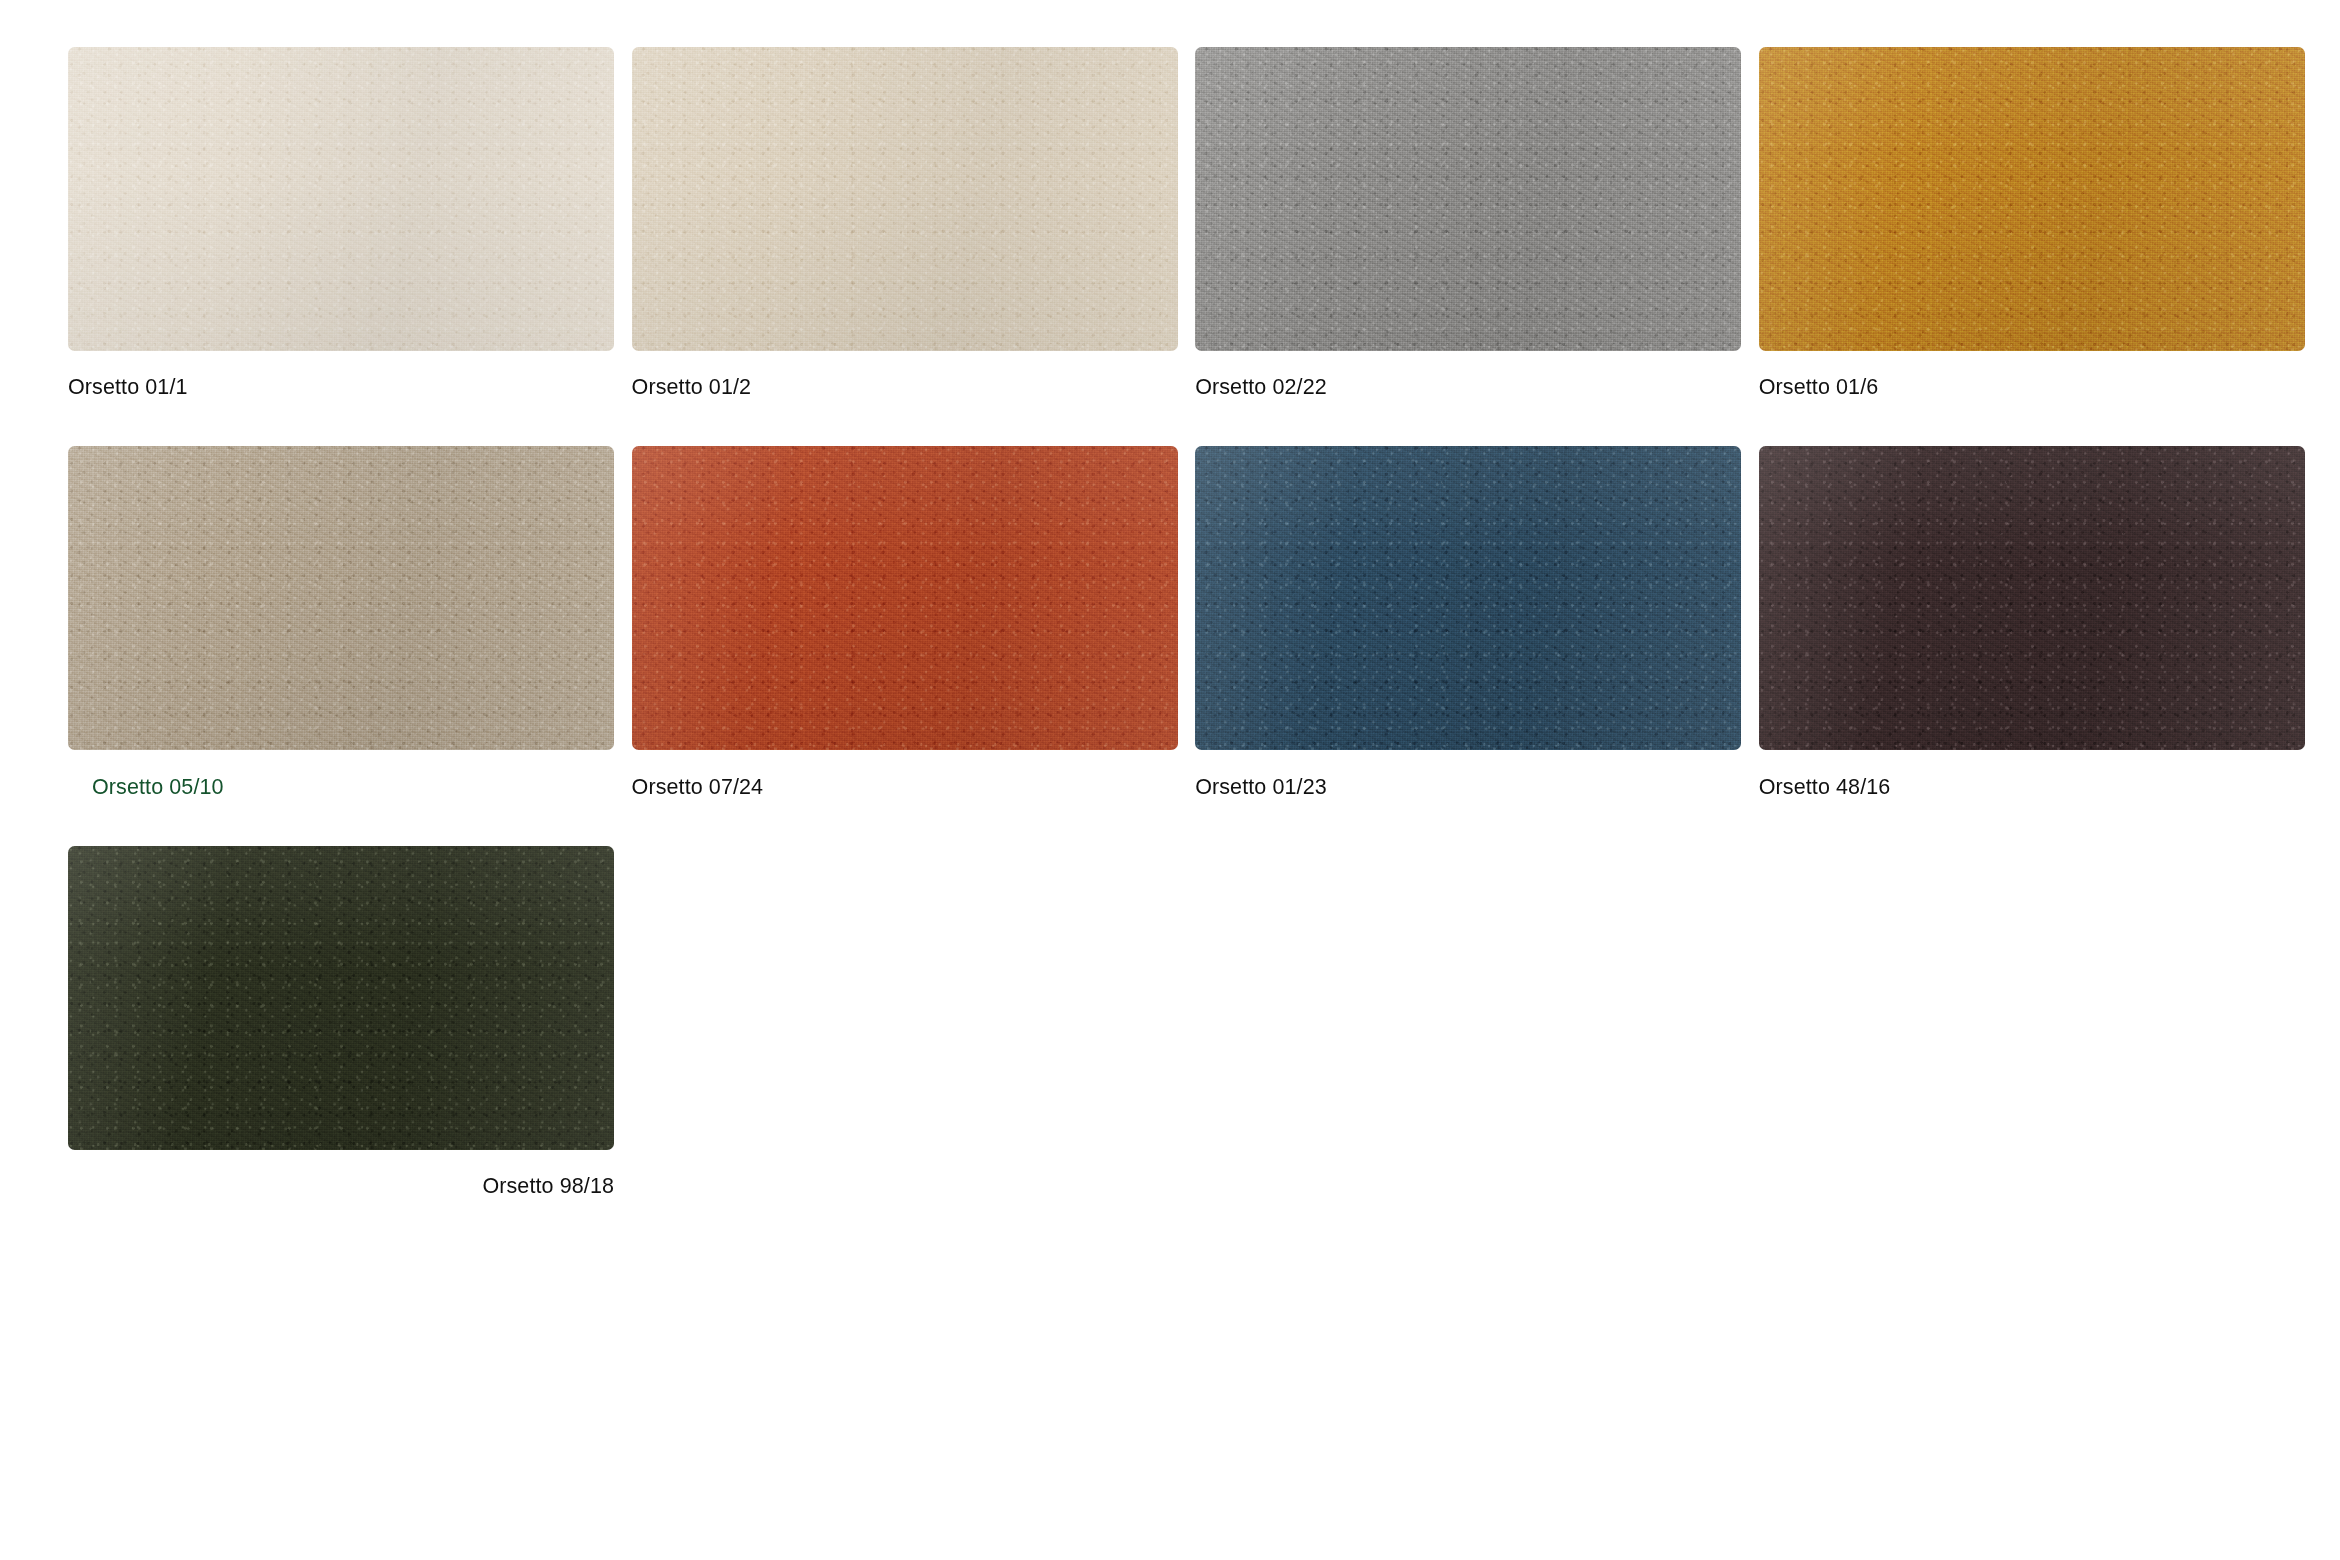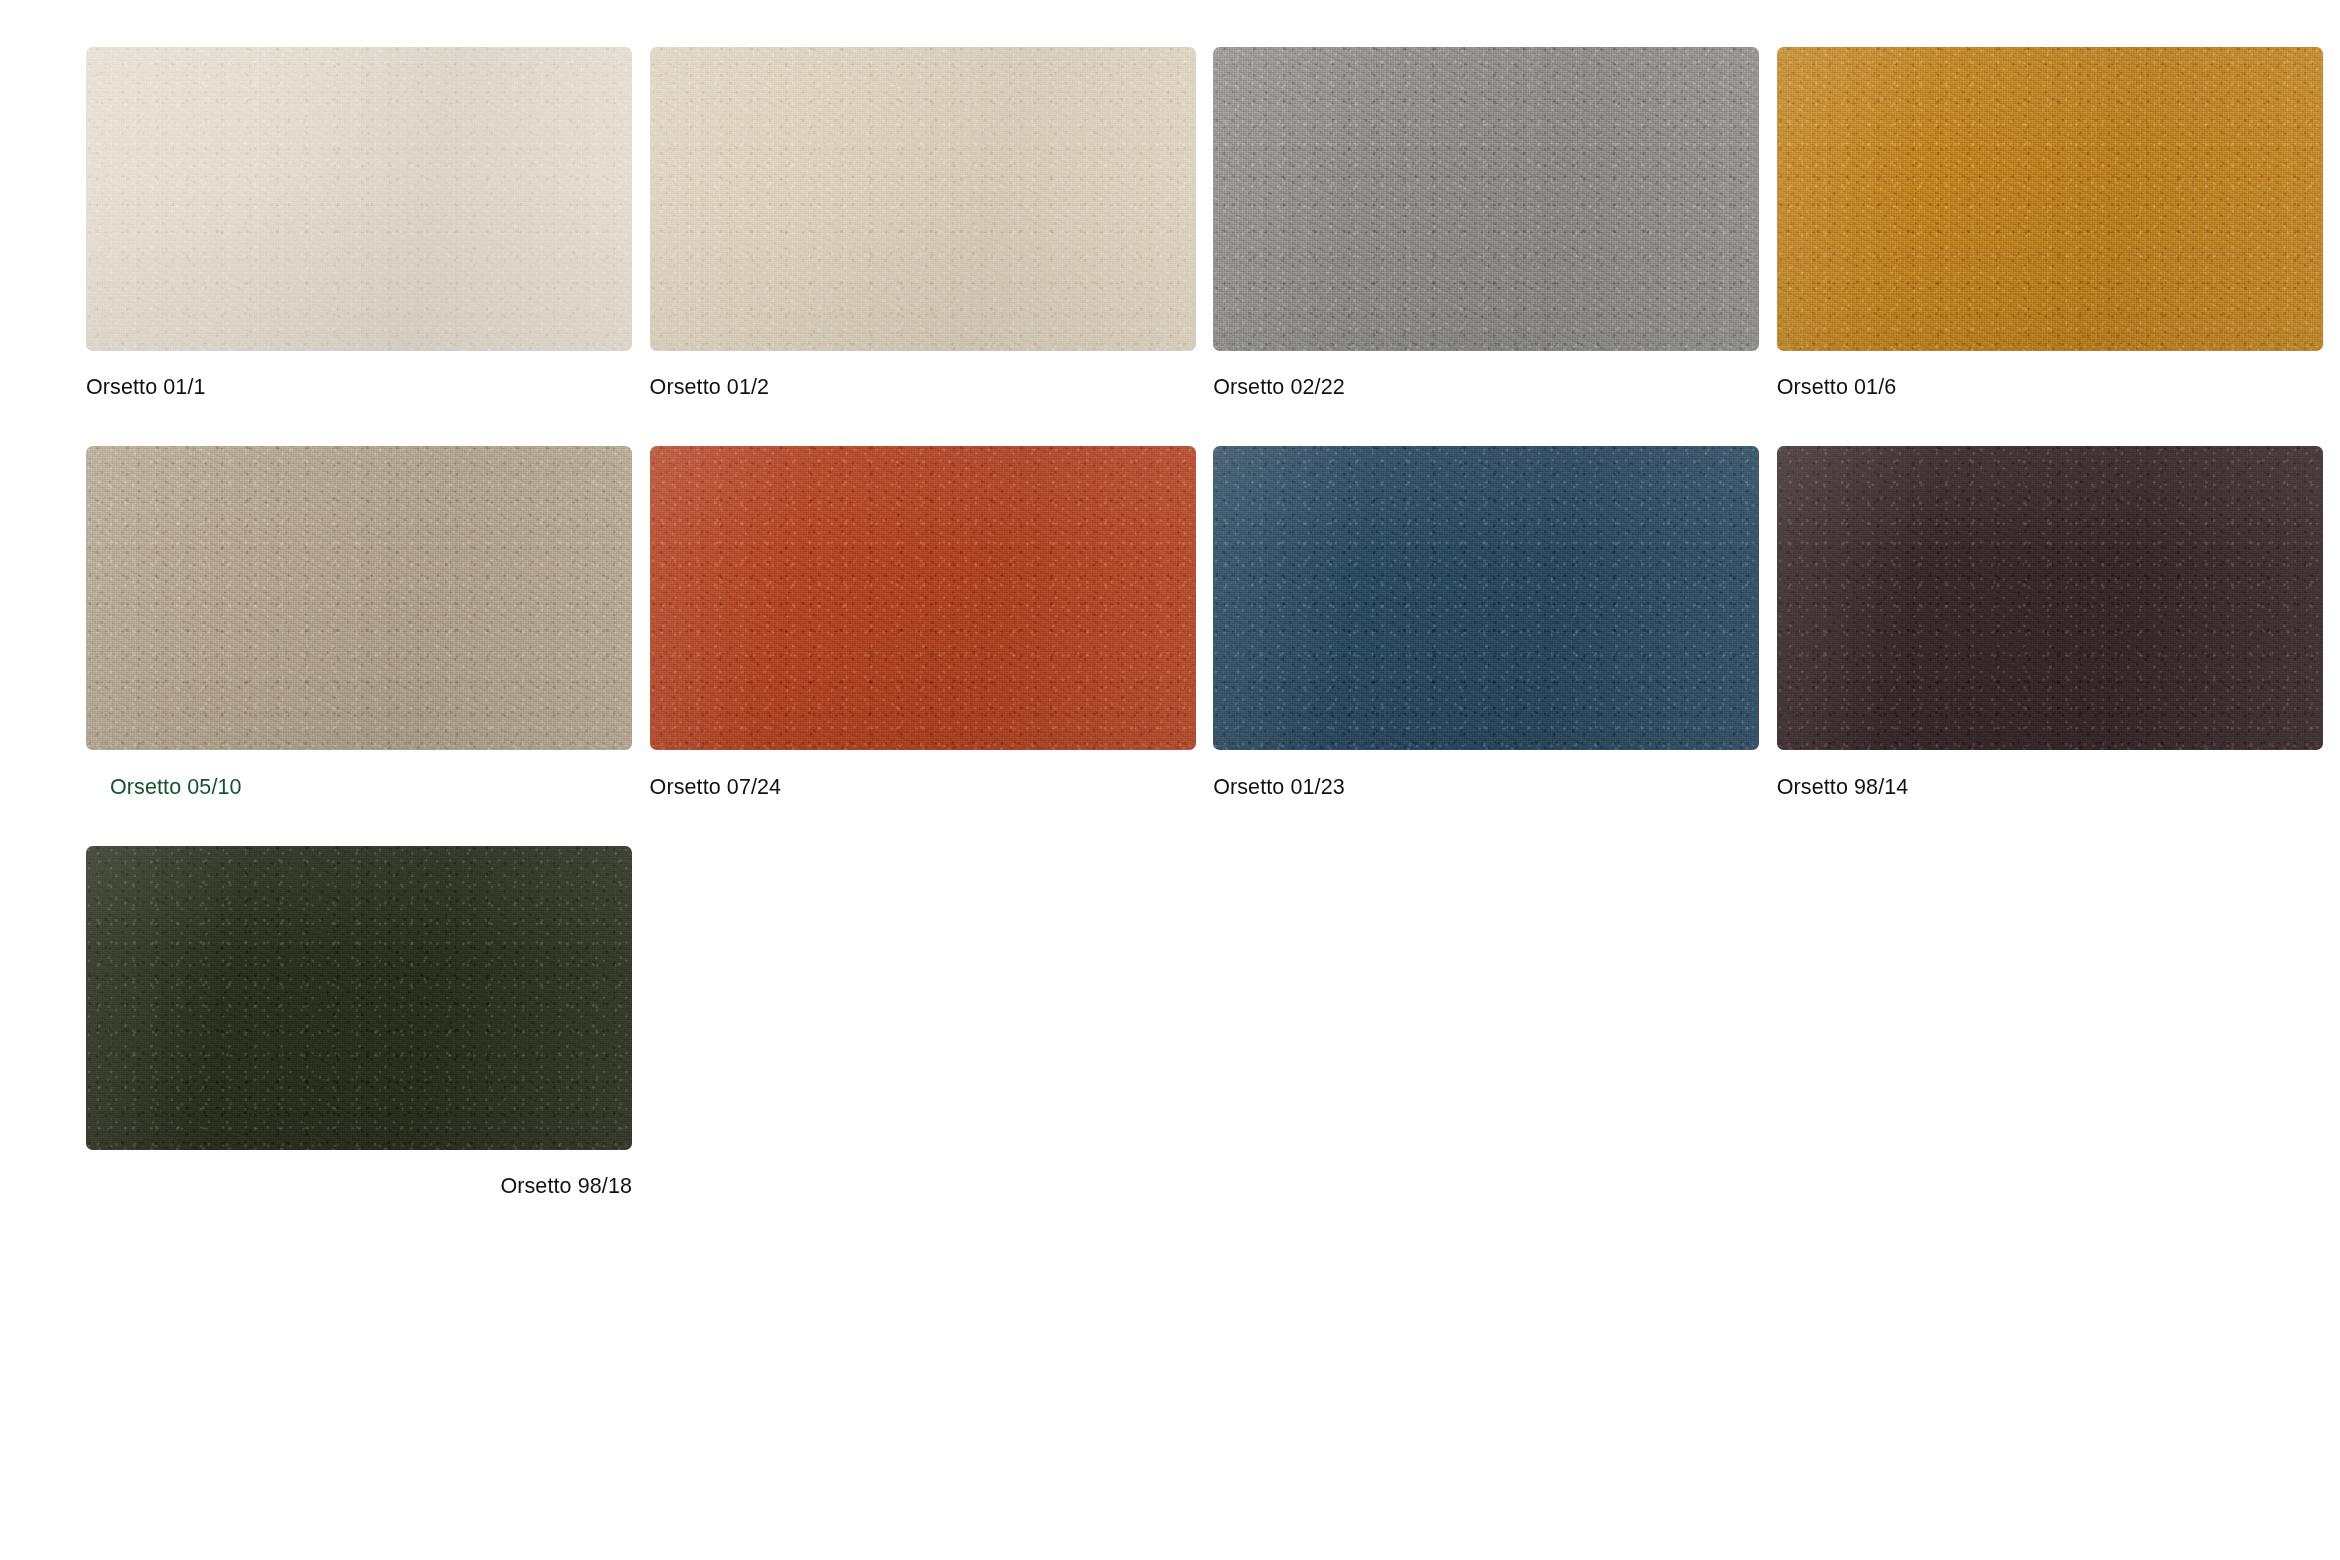--- a/index.html
+++ b/index.html
@@ -10,21 +10,21 @@
     height: 1560px;
     overflow: hidden;
   }
   body {
     font-family: "Liberation Sans", sans-serif;
     -webkit-font-smoothing: antialiased;
   }
 
   #gallery {
     position: absolute;
-    left: 86px;
+    left: 68px;
     top: 47px;
     width: 2177px;
     display: grid;
     grid-template-columns: repeat(4, 546px);
     column-gap: 17.6px;
     row-gap: 45px;
   }
 
   .swatch-card {
     width: 546px;
@@ -173,21 +173,21 @@
         <div class="sheen"></div>
       </div>
       <div class="swatch-label" style="color: rgb(17, 17, 17);">Orsetto 01/23</div>
     </div>
     <div class="swatch-card">
       <div class="swatch-chip" style="background-color: rgb(57, 41, 42);">
         <div class="tex"></div>
         <div class="speck"></div>
         <div class="sheen"></div>
       </div>
-      <div class="swatch-label" style="color: rgb(17, 17, 17);">Orsetto 98/14</div>
+      <div class="swatch-label" style="color: rgb(17, 17, 17);">Orsetto 48/16</div>
     </div>
     <div class="swatch-card">
       <div class="swatch-chip" style="background-color: rgb(43, 48, 31);">
         <div class="tex"></div>
         <div class="speck"></div>
         <div class="sheen"></div>
       </div>
       <div class="swatch-label" style="color: rgb(17, 17, 17); text-align: right;">Orsetto 98/18</div>
     </div>
   </div>

